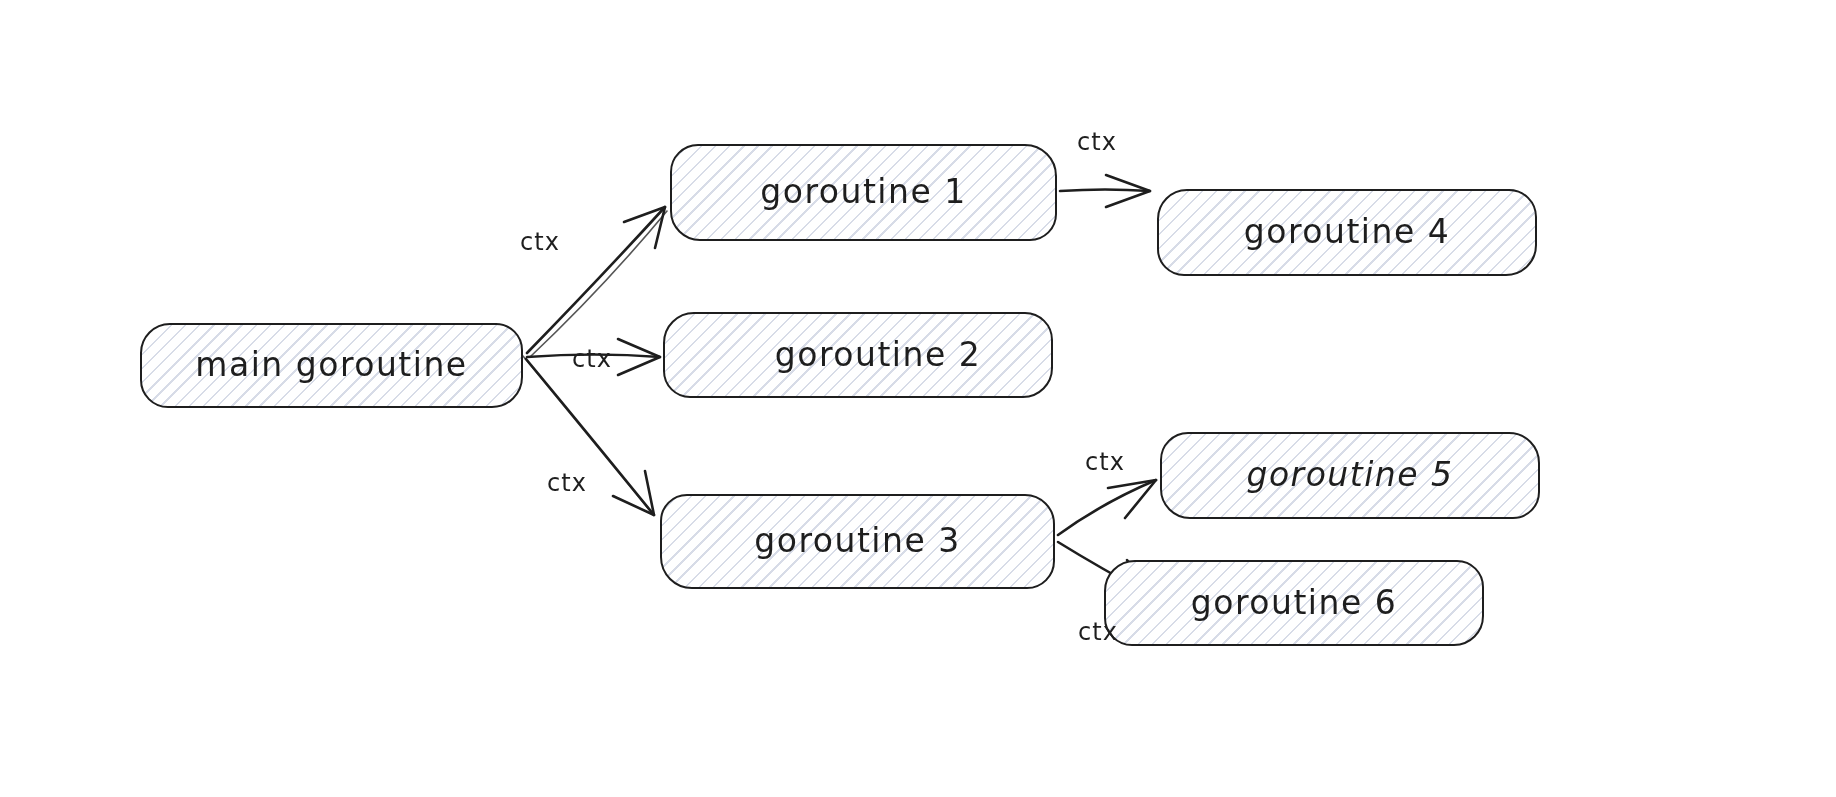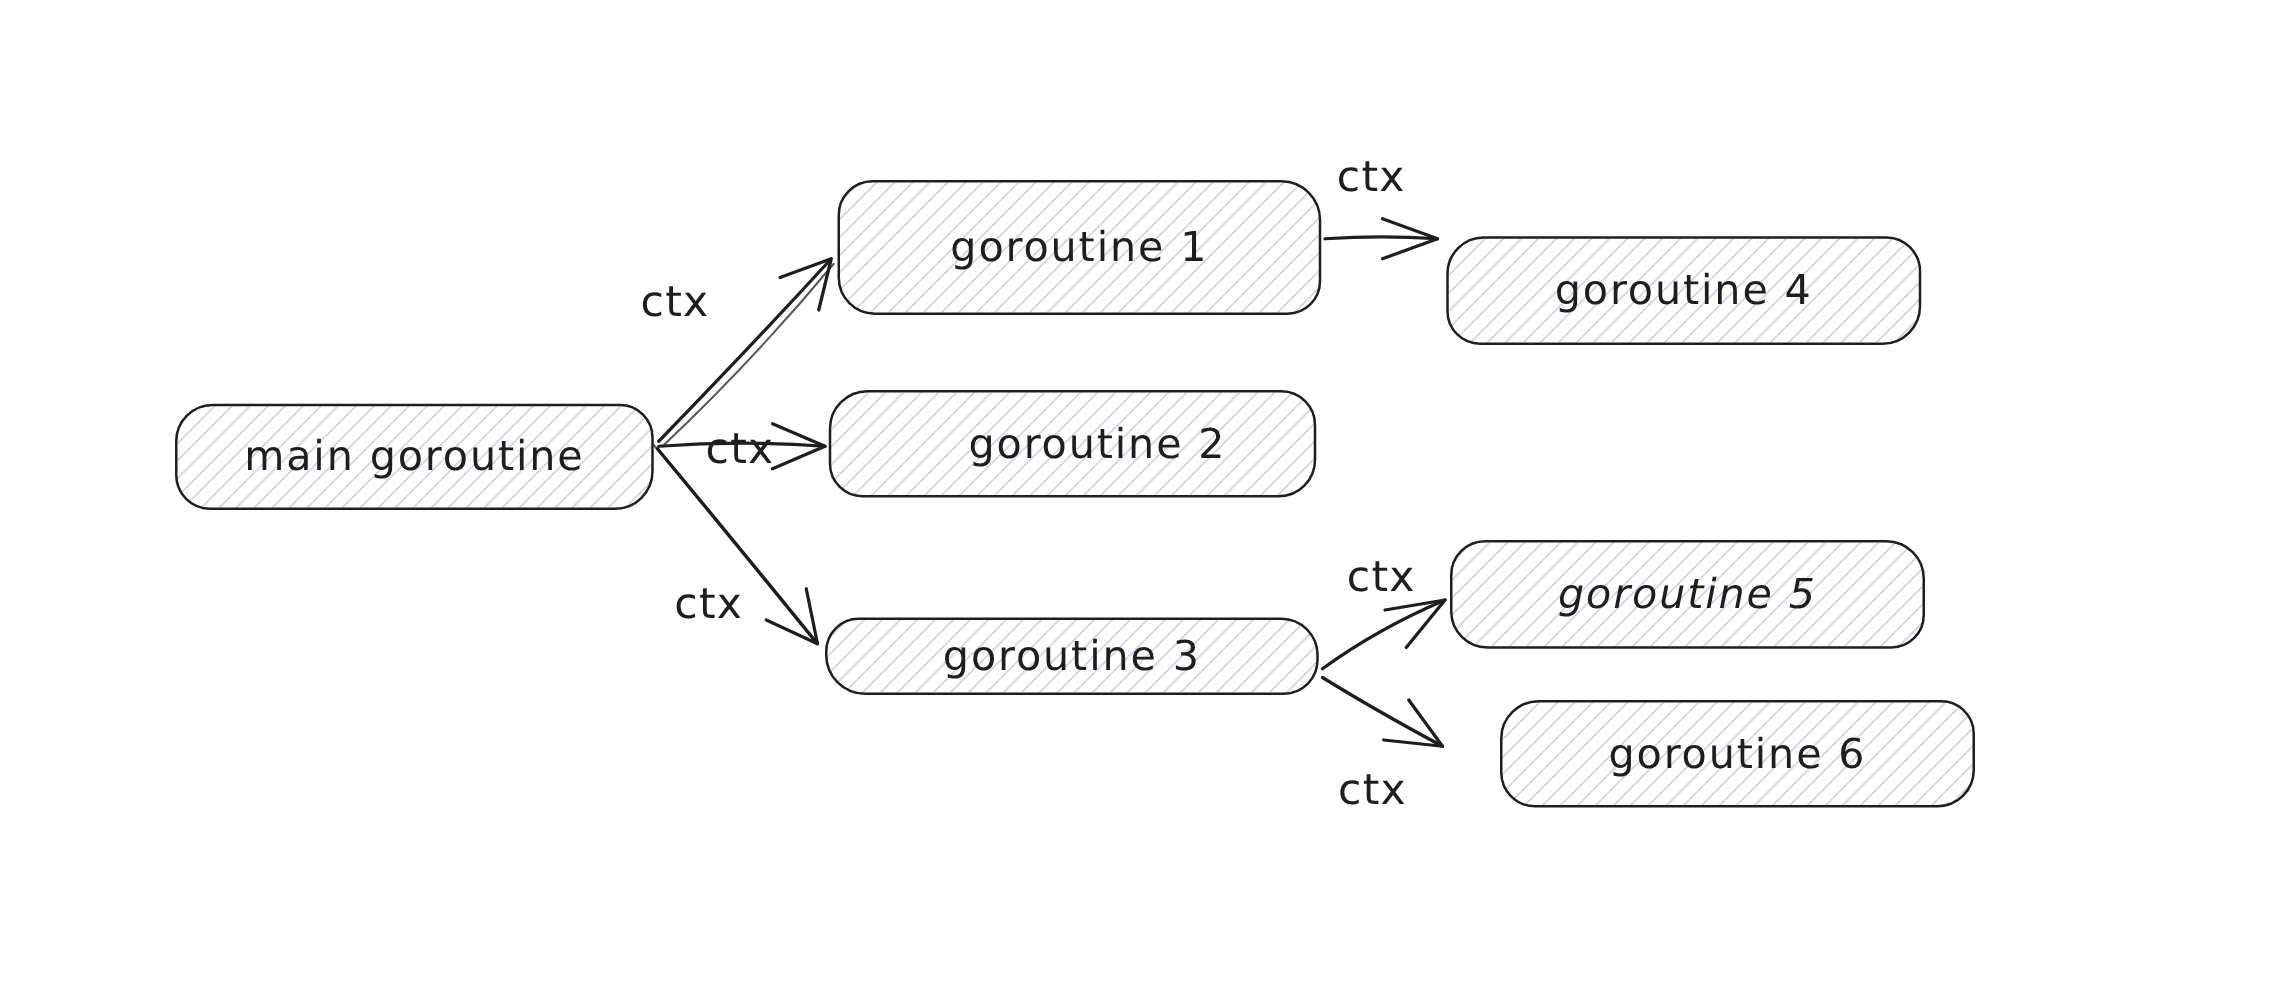--- a/index.html
+++ b/index.html
@@ -43,30 +43,30 @@
       transparent 1.7px,
       transparent 10px
     );
     font-size: 33px;
     letter-spacing: 1.5px;
     white-space: nowrap;
   }
   .node .node-label { transform: translateY(-1px); }
   
   .n-main { left: 140px; top: 323px; width: 383px; height: 85px; border-radius: 30px 27px 31px 28px; }
-  .n-g1   { left: 670px; top: 144px; width: 387px; height: 108px; border-radius: 28px 32px 27px 30px; }
+  .n-g1   { left: 670px; top: 144px; width: 387px; height: 97px; border-radius: 28px 32px 27px 30px; }
   .n-g2   { left: 663px; top: 312px; width: 390px; height: 86px; border-radius: 31px 28px 30px 27px; padding-left: 40px; }
-  .n-g3   { left: 660px; top: 494px; width: 395px; height: 62px; border-radius: 27px 30px 28px 32px; }
+  .n-g3   { left: 660px; top: 494px; width: 395px; height: 95px; border-radius: 27px 30px 28px 32px; }
   .n-g4   { left: 1157px; top: 141px; width: 380px; height: 87px; border-radius: 30px 28px 31px 27px; margin-top: 48px; }
   .n-g5   { left: 1160px; top: 432px; width: 380px; height: 87px; border-radius: 28px 31px 27px 30px; font-style: italic; }
-  .n-g6   { left: 1200px; top: 560px; width: 380px; height: 86px; border-radius: 31px 27px 30px 28px; }
+  .n-g6   { left: 1104px; top: 560px; width: 380px; height: 86px; border-radius: 31px 27px 30px 28px; }
   .edge-label {
     position: absolute;
     transform: translate(-50%, -50%);
-    font-size: 34px;
+    font-size: 24px;
     font-weight: 500;
     letter-spacing: 1px;
     line-height: 1;
   }
   .el-1 { left: 540px;  top: 242px; }
   .el-2 { left: 592px;  top: 359px; }
   .el-3 { left: 567px;  top: 483px; }
   .el-4 { left: 1097px; top: 142px; }
   .el-5 { left: 1105px; top: 462px; }
   .el-6 { left: 1098px; top: 632px; }

